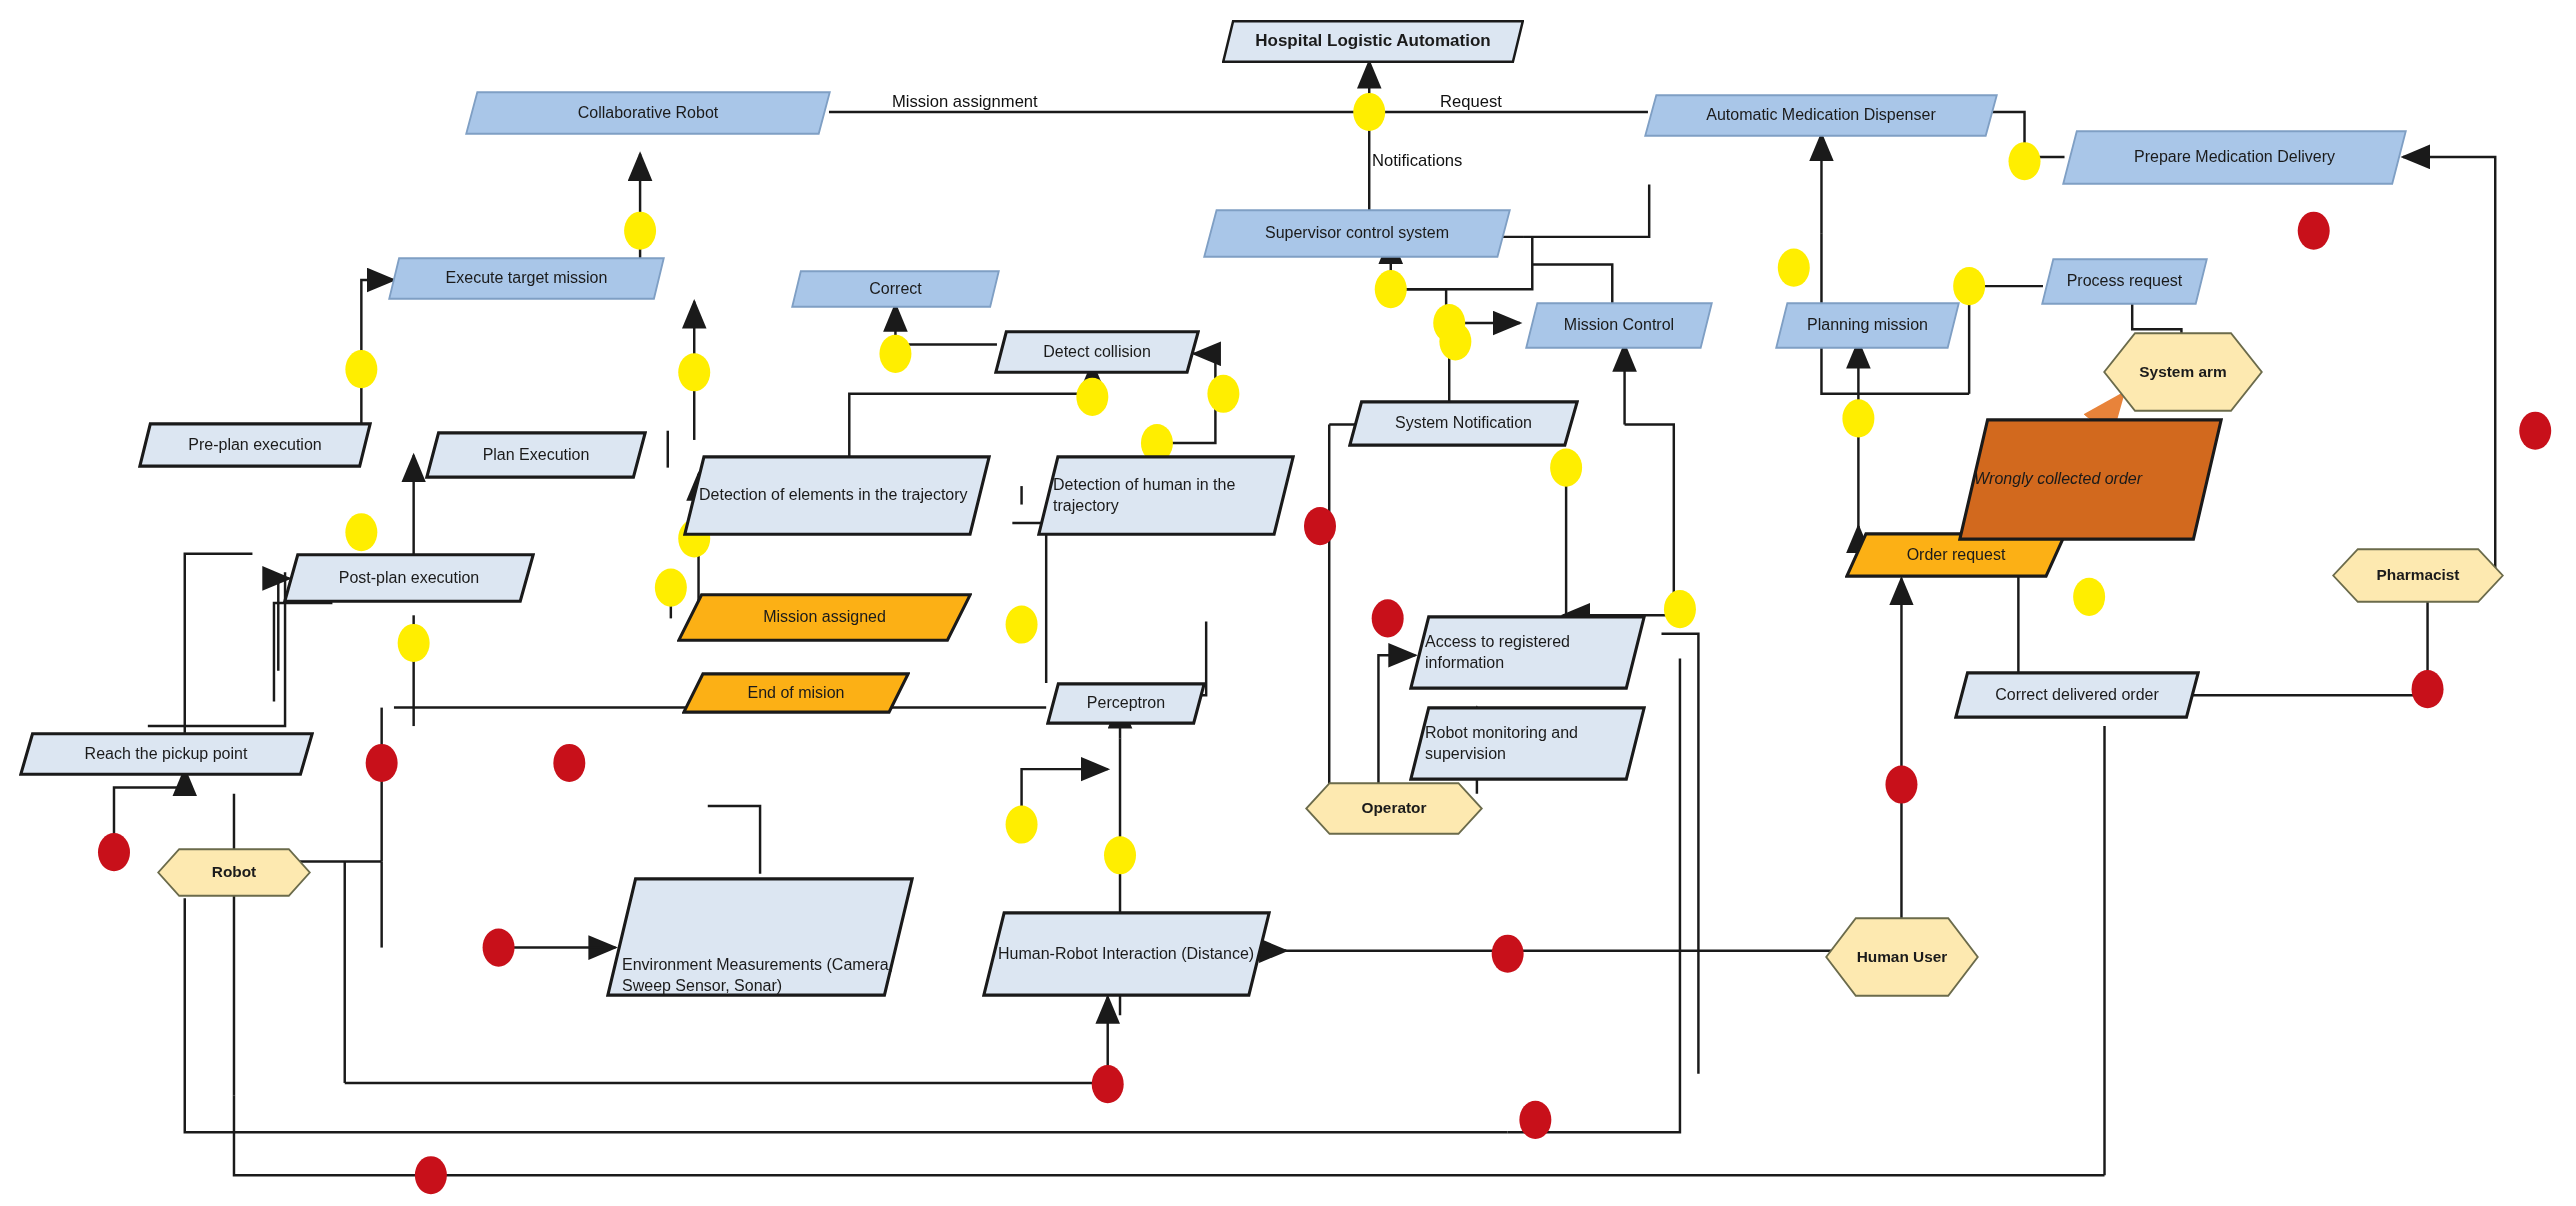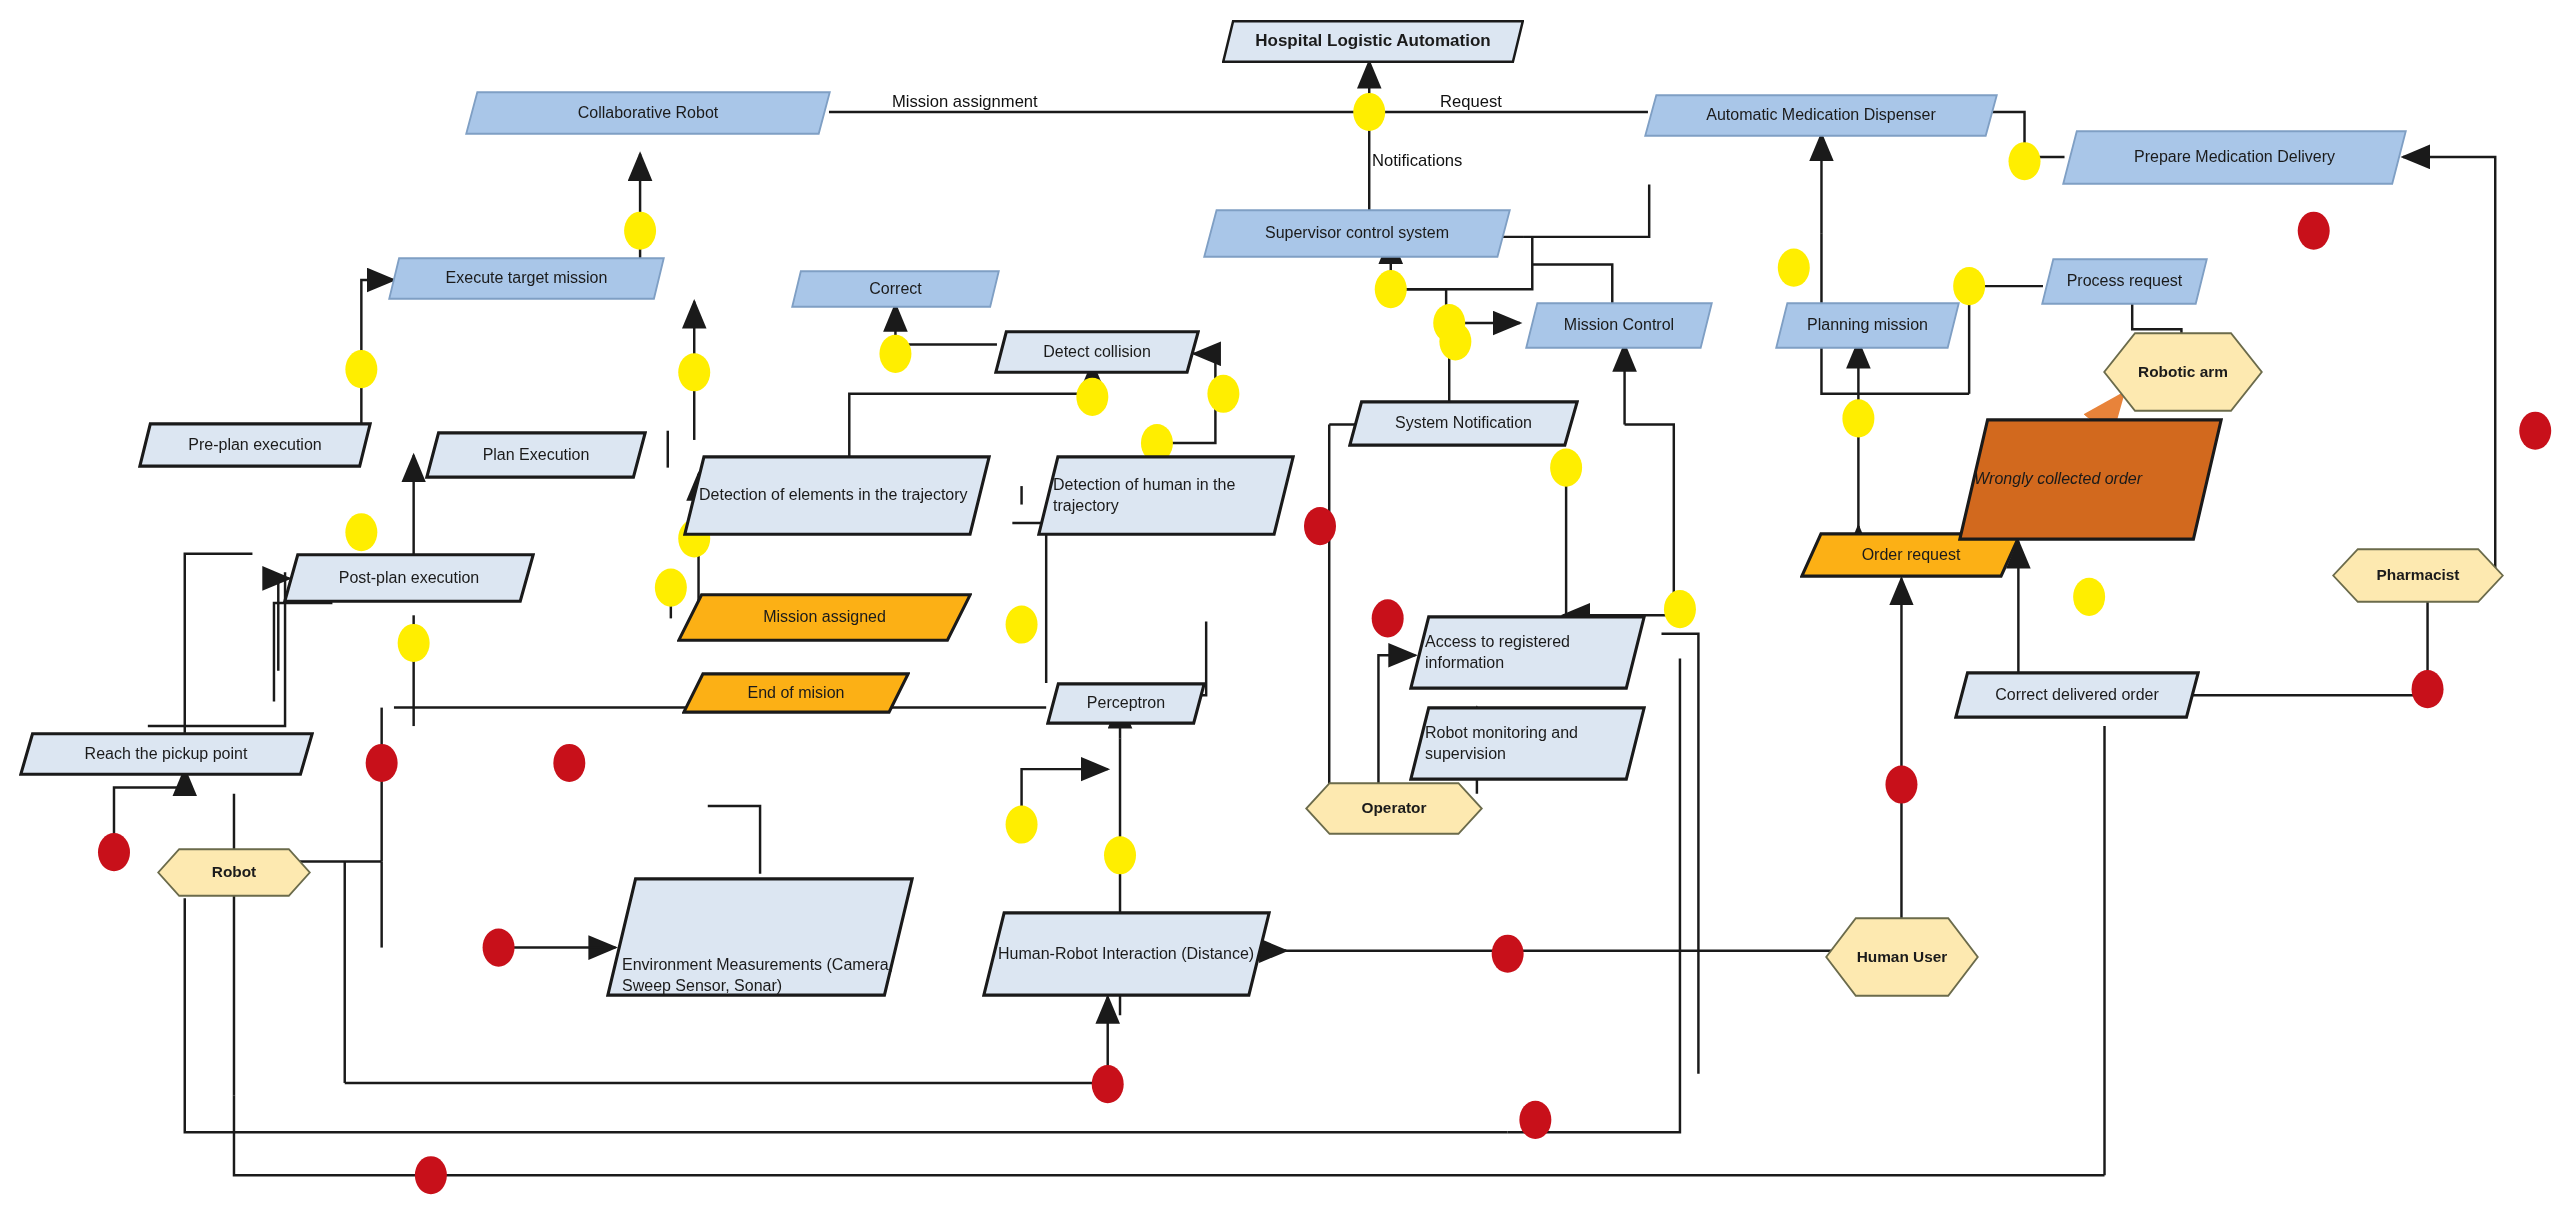--- a/index.html
+++ b/index.html
@@ -376,21 +376,21 @@
     <span class="lbl">Mission assigned</span>
   </div>
 
   <div class="node center" style="left:682px;top:672px;width:228px;height:42px;">
     <svg class="shape" viewBox="0 0 370 68" preserveAspectRatio="none">
         <polygon points="34,3 367,3 336,65 3,65" fill="#fcb015" stroke="#1a1a1a" stroke-width="5"></polygon>
       </svg>
     <span class="lbl">End of mision</span>
   </div>
 
-  <div class="node center" style="left:1800px;top:532px;width:222px;height:46px;">
+  <div class="node center" style="left:1845px;top:532px;width:222px;height:46px;">
     <svg class="shape" viewBox="0 0 360 74" preserveAspectRatio="none">
         <polygon points="34,3 357,3 326,71 3,71" fill="#fcb015" stroke="#1a1a1a" stroke-width="5"></polygon>
       </svg>
     <span class="lbl">Order request</span>
   </div>
 
   <div class="node orangebox" style="left:1958px;top:418px;width:265px;height:123px;font-style:italic;">
     <svg class="shape" viewBox="0 0 430 200" preserveAspectRatio="none">
         <polygon points="48,3 427,3 382,197 3,197" fill="#d2691e" stroke="#1a1a1a" stroke-width="5"></polygon>
       </svg>
@@ -408,21 +408,21 @@
     <svg class="shape" viewBox="0 0 290 86" preserveAspectRatio="none">
         <polygon points="40,2 250,2 288,43 250,84 40,84 2,43" fill="#fde9b0" stroke="#6b6b4b" stroke-width="3"></polygon>
       </svg>
     <span class="lbl">Operator</span>
   </div>
 
   <div class="node center hexlabel" style="left:2103px;top:332px;width:160px;height:80px;">
     <svg class="shape" viewBox="0 0 260 130" preserveAspectRatio="none">
         <polygon points="52,2 208,2 258,65 208,128 52,128 2,65" fill="#fde9b0" stroke="#6b6b4b" stroke-width="3"></polygon>
       </svg>
-    <span class="lbl">Robotic arm</span>
+    <span class="lbl">System arm</span>
   </div>
 
   <div class="node center hexlabel" style="left:2332px;top:548px;width:172px;height:55px;">
     <svg class="shape" viewBox="0 0 280 90" preserveAspectRatio="none">
         <polygon points="42,2 238,2 278,45 238,88 42,88 2,45" fill="#fde9b0" stroke="#6b6b4b" stroke-width="3"></polygon>
       </svg>
     <span class="lbl">Pharmacist</span>
   </div>
 
   <div class="node center hexlabel" style="left:1825px;top:917px;width:154px;height:80px;">

